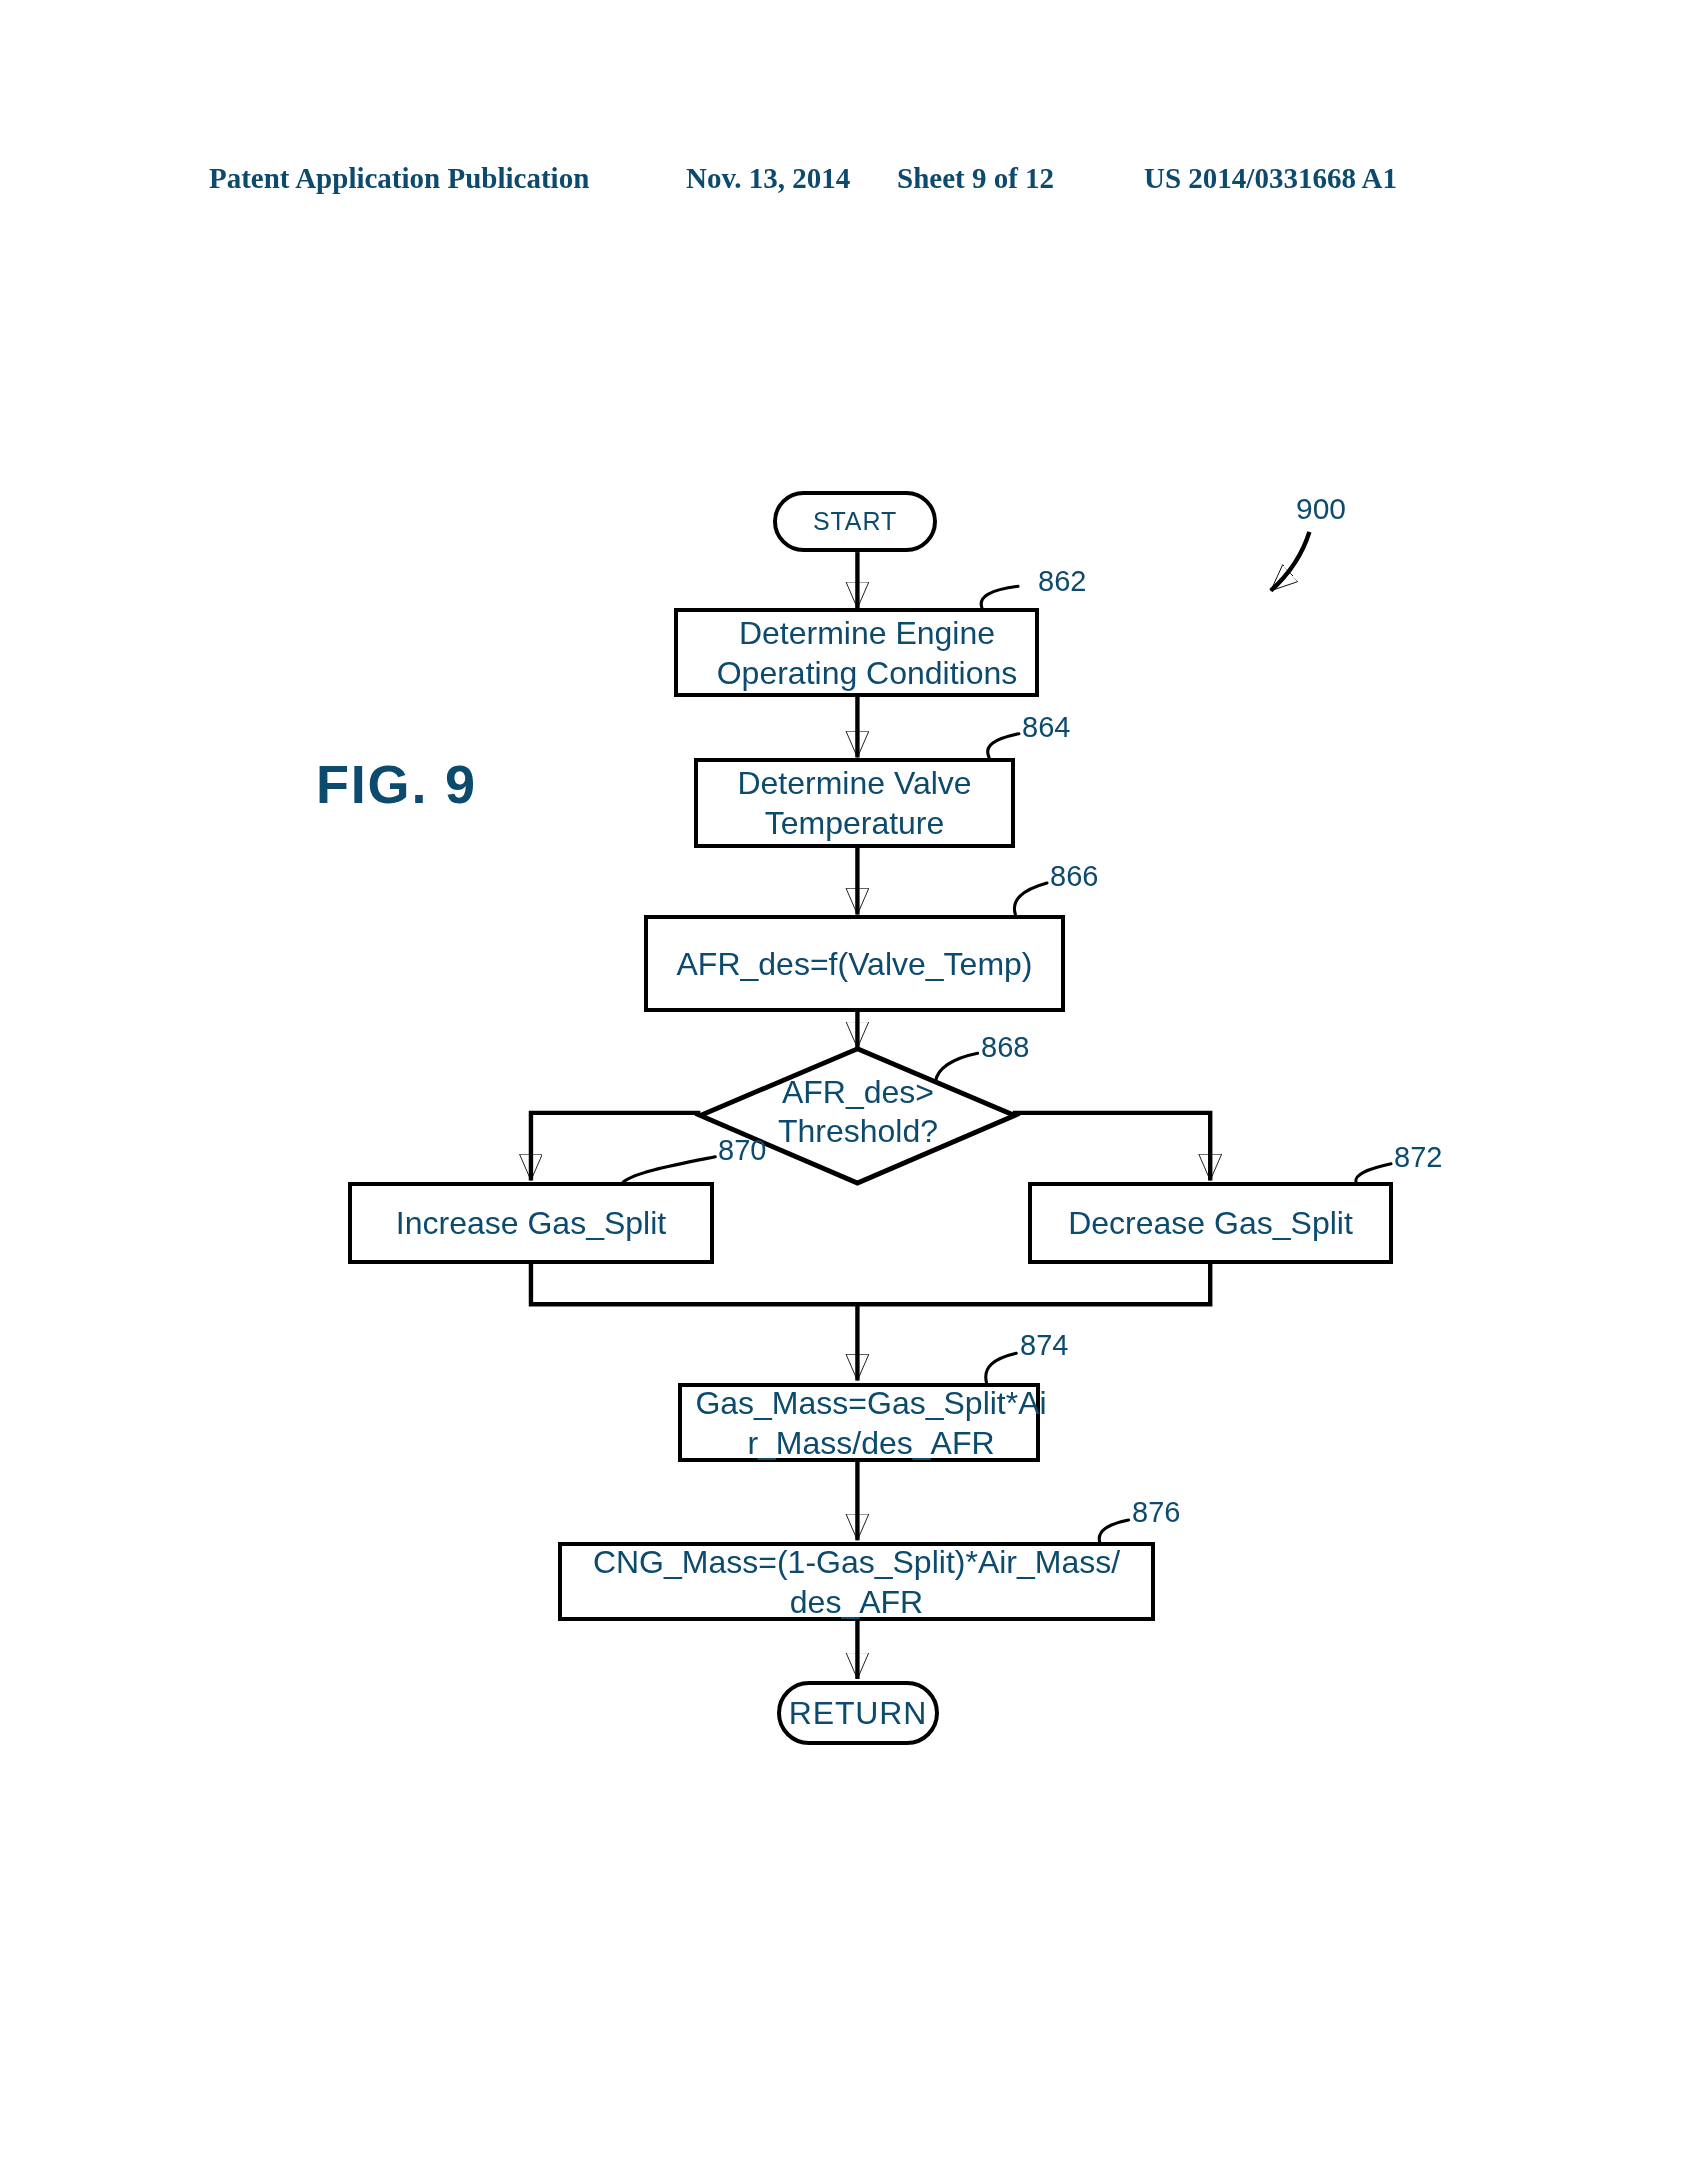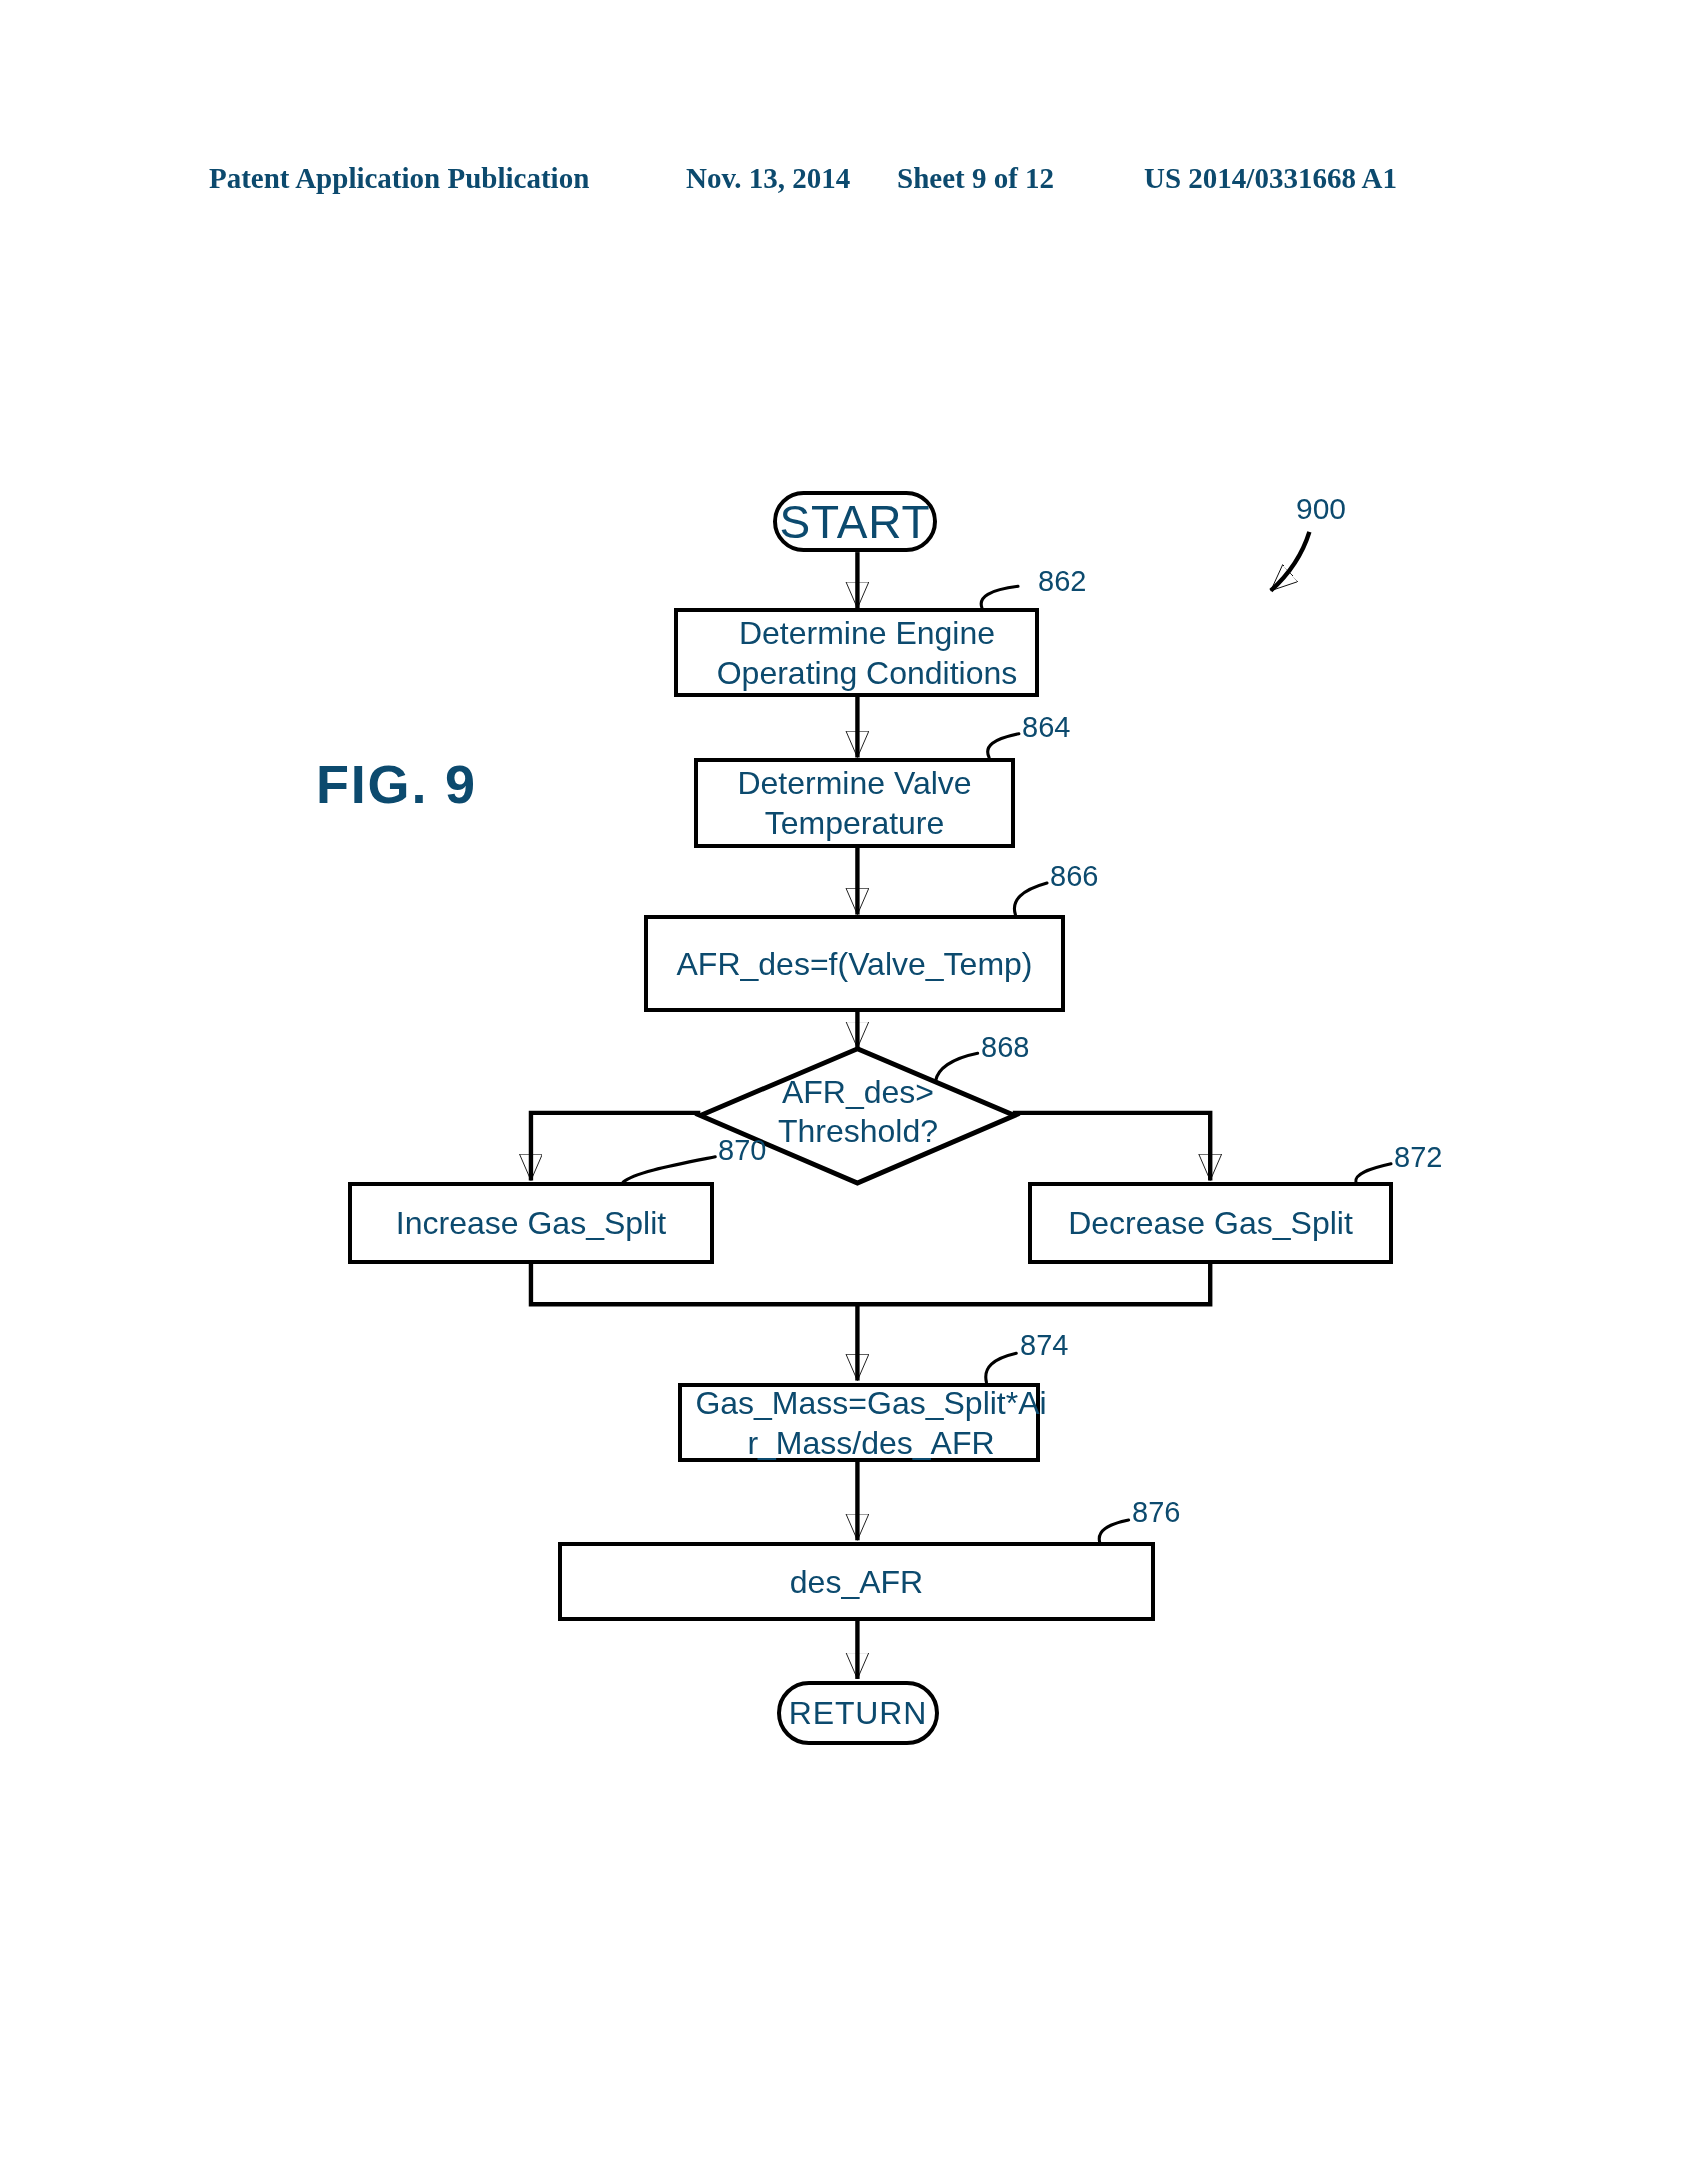--- a/index.html
+++ b/index.html
@@ -36,21 +36,21 @@
   .flowline{stroke-width:5px;}
   .leader{stroke-width:3.5px;stroke-linecap:round;}
   .diamond{fill:#ffffff;stroke:#000;stroke-width:5.5px;stroke-linejoin:miter;}
   
   .node{
     position:absolute;box-sizing:border-box;
     background:#fff;border:4.4px solid #000;
     display:flex;flex-direction:column;align-items:center;justify-content:center;
     text-align:center;
   }
-  .terminal{border-radius:35px;font-size:46px;letter-spacing:0.9px;}
+  .terminal{border-radius:35px;font-size:25px;letter-spacing:0.9px;}
   .box{font-size:32px;line-height:40px;}
   .box span{display:block;white-space:nowrap;}
   .n-start {left:773px;top:491px;width:164px;height:61px;}
   .n-862   {left:674px;top:608px;width:365px;height:89px;padding-left:21px;}
   .n-864   {left:694px;top:758px;width:321px;height:90px;}
   .n-866   {left:644px;top:915px;width:421px;height:97px;}
   .n-870   {left:348px;top:1182px;width:366px;height:82px;}
   .n-872   {left:1028px;top:1182px;width:365px;height:82px;}
   .n-874   {left:678px;top:1383px;width:362px;height:79px;padding-left:24px;}
   .n-876   {left:558px;top:1542px;width:597px;height:79px;}
@@ -152,20 +152,21 @@
   <div class="node box n-872">
     <span>Decrease Gas_Split</span>
   </div>
 
   <div class="node box n-874">
     <span>Gas_Mass=Gas_Split*Ai</span>
     <span>r_Mass/des_AFR</span>
   </div>
 
   <div class="node box n-876">
+    <span>CNG_Mass=(1-Gas_Split)*Air_Mass/</span>
     <span>des_AFR</span>
   </div>
 
   <div class="node terminal n-return">
     <span>RETURN</span>
   </div>
 
   <div class="ref r862">862</div>
   <div class="ref r864">864</div>
   <div class="ref r866">866</div>

